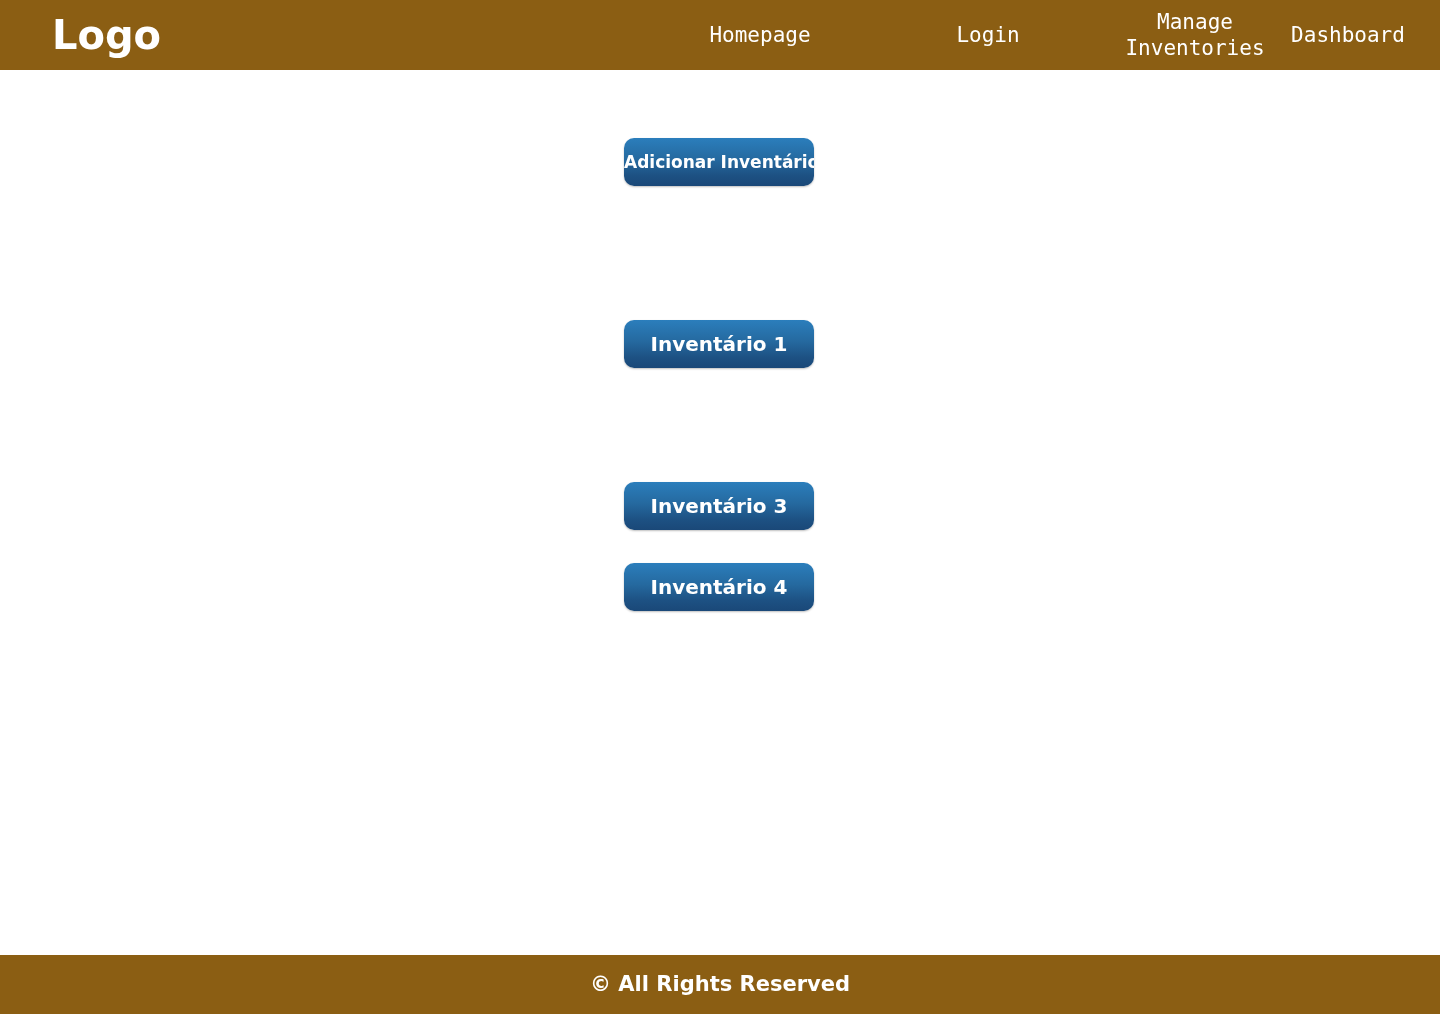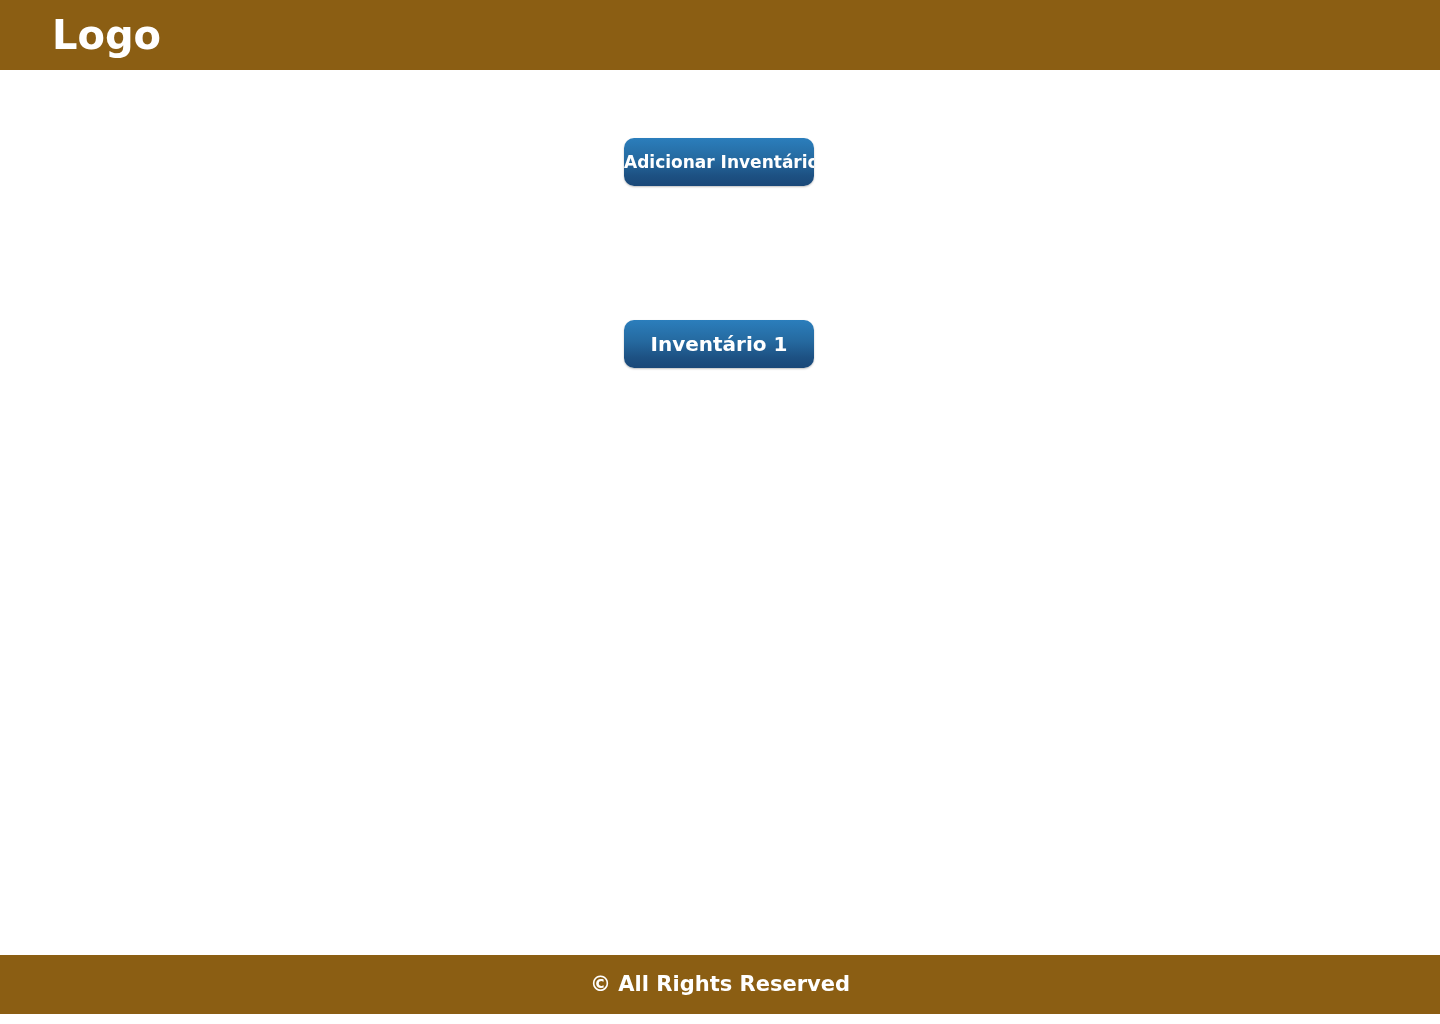--- a/index.html
+++ b/index.html
@@ -125,23 +125,32 @@
     line-height: 1;
     white-space: nowrap;
   }
 </style>
 </head>
 <body>
 
 <header class="site-header">
   <div class="brand">Logo</div>
 
+  <nav class="main-nav">
+    <a class="nav-item homepage" href="#">Homepage</a>
+    <a class="nav-item login" href="#">Login</a>
+    <a class="nav-item manage" href="#">Manage
+Inventories</a>
+    <a class="nav-item dashboard" href="#">Dashboard</a>
+  </nav>
 </header>
 
 <main class="content">
   <button class="btn-blue btn-add">Adicionar Inventário</button>
 
   <button class="btn-blue inv-1">Inventário 1</button>
+  <button class="btn-blue inv-3">Inventário 3</button>
+  <button class="btn-blue inv-4">Inventário 4</button>
 </main>
 
 <footer class="site-footer">
   <div class="footer-text">© All Rights Reserved</div>
 </footer>
 
 </body></html>

